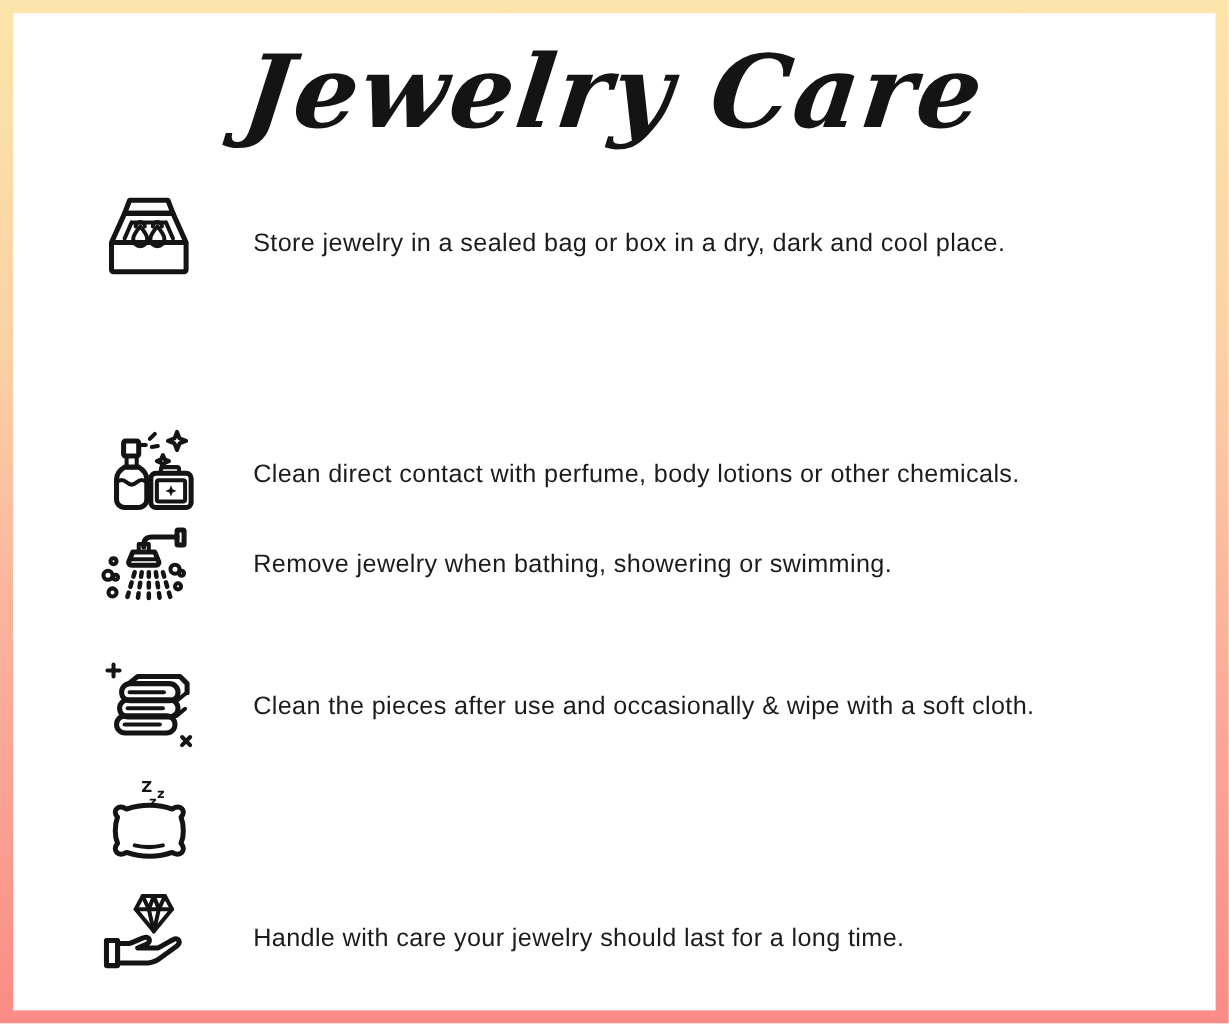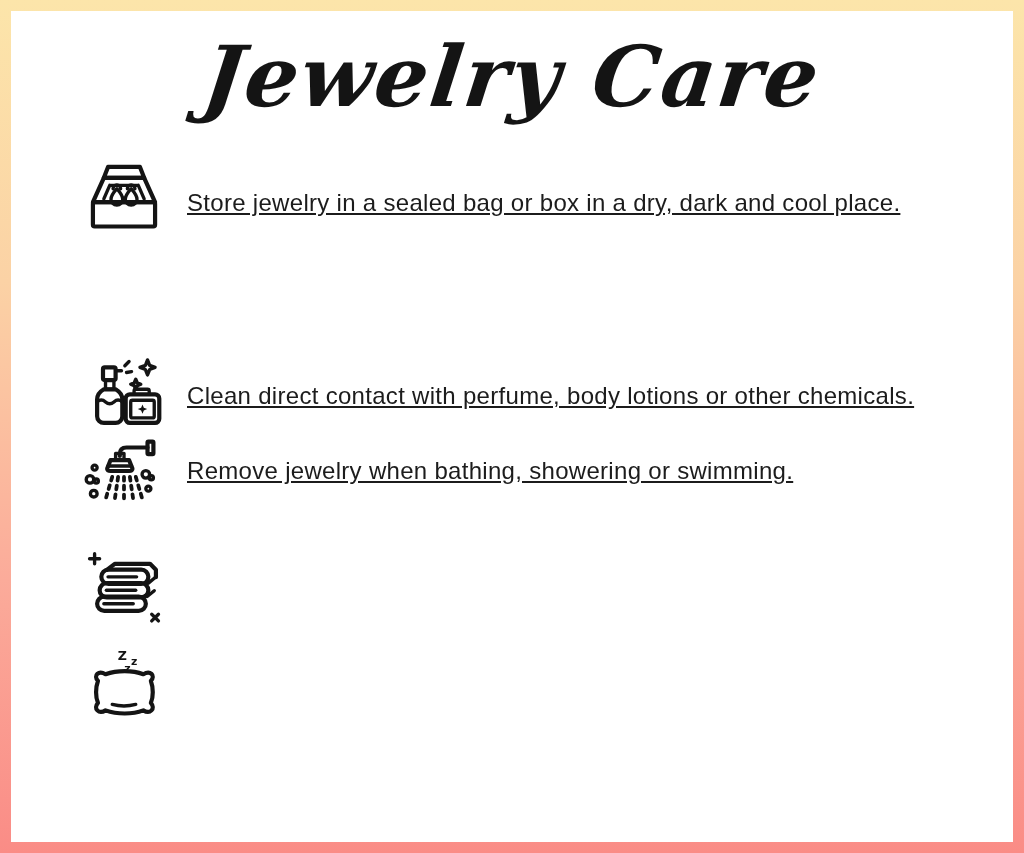--- a/index.html
+++ b/index.html
@@ -40,27 +40,26 @@
   .icon-cell {
     width: 86px;
     margin-left: 70px;
     display: flex;
     align-items: center;
     justify-content: center;
     flex: 0 0 auto;
   }
   .icon-cell svg { display: block; }
   .row-text {
-    margin-left: 20px;
-    font-size: 24px;
+    margin-left: 44px;
+    font-size: 21px;
     font-weight: 500;
     letter-spacing: 0.3px;
     color: #1c1c1c;
     white-space: nowrap;
-    text-decoration: underline;
   }
 
   .stroke { fill: none; stroke: #141414; stroke-width: 5; stroke-linecap: round; stroke-linejoin: round; }
   .stroke-thin { fill: none; stroke: #141414; stroke-width: 4; stroke-linecap: round; stroke-linejoin: round; }
   .spray { fill: none; stroke: #141414; stroke-width: 4.5; stroke-linecap: round; stroke-dasharray: 4.5 6; }
   .solid { fill: #141414; stroke: none; }
   .occlude { fill: #ffffff; stroke: #141414; stroke-width: 5; stroke-linejoin: round; }
   .ztext { fill: #141414; stroke: none; font-family: "DejaVu Sans", sans-serif; font-weight: 700; }
 </style>
 </head>
@@ -142,29 +141,43 @@
           <path class="stroke-thin" d="M31 35.5 H65"></path>
           <path class="stroke-thin" d="M79 43 L87.5 36"></path>
           <rect class="stroke" x="21" y="43" width="58" height="17" rx="8.5"></rect>
           <path class="stroke-thin" d="M29 51.5 H64"></path>
           <path class="stroke-thin" d="M77.5 59 L86 52"></path>
           <rect class="stroke" x="18" y="59" width="58" height="17" rx="8.5"></rect>
           <path class="stroke-thin" d="M26 67.5 H61"></path>
           <path class="stroke-thin" d="M83 80 L91 88 M91 80 L83 88"></path>
         </svg>
       </span>
+      <p class="row-text">Clean the pieces after use and occasionally &amp; wipe with a soft cloth.</p>
     </div>
 
     <div class="row" style="top:627px">
       <span class="icon-cell">
         <svg width="84" height="84" viewBox="0 0 100 100">
           <text class="ztext" x="48" y="19" font-size="15" text-anchor="middle">Z</text>
           <text class="ztext" x="62" y="25" font-size="13" text-anchor="middle">z</text>
           <text class="ztext" x="54" y="33" font-size="13" text-anchor="middle">z</text>
           <path class="stroke" d="M28 36 C20 31 13 37 19 44 C16 52 16 63 19 70 C13 77 20 84 28 79 C42 84 60 84 73 79 C81 84 88 77 82 70 C85 63 85 52 82 44 C88 37 81 31 73 36 C60 31 42 31 28 36 Z"></path>
           <path class="stroke-thin" d="M36 72 Q50 75.5 64 72"></path>
         </svg>
       </span>
     </div>
 
+    <div class="row" style="top:723px">
+      <span class="icon-cell">
+        <svg width="84" height="84" viewBox="0 0 100 100">
+          <path class="stroke-thin" d="M44 8 H66 L73 21 L55 43 L37 21 Z"></path>
+          <path class="stroke-thin" d="M37 21 H73"></path>
+          <path class="stroke-thin" d="M44 8 L50 21 L55 8 L60 21 L66 8"></path>
+          <path class="stroke-thin" d="M50 21 L55 43 L60 21"></path>
+          <rect class="stroke" x="8" y="52" width="11" height="25"></rect>
+          <path class="stroke" d="M19 55 H31 C37 53 42 50 46 49 C51 48 52.5 53.5 47.5 55.8 L39 59.5 H59 C65 56.5 70.5 53 74.5 51 C79.5 48.8 82.5 53.8 77.5 57.8 L60 70.5 C55.5 73.5 51 74.5 45.5 74.5 H19 Z"></path>
+        </svg>
+      </span>
+      <p class="row-text">Handle with care your jewelry should last for a long time.</p>
+    </div>
 
   </div>
 </div>
 
 </body></html>

